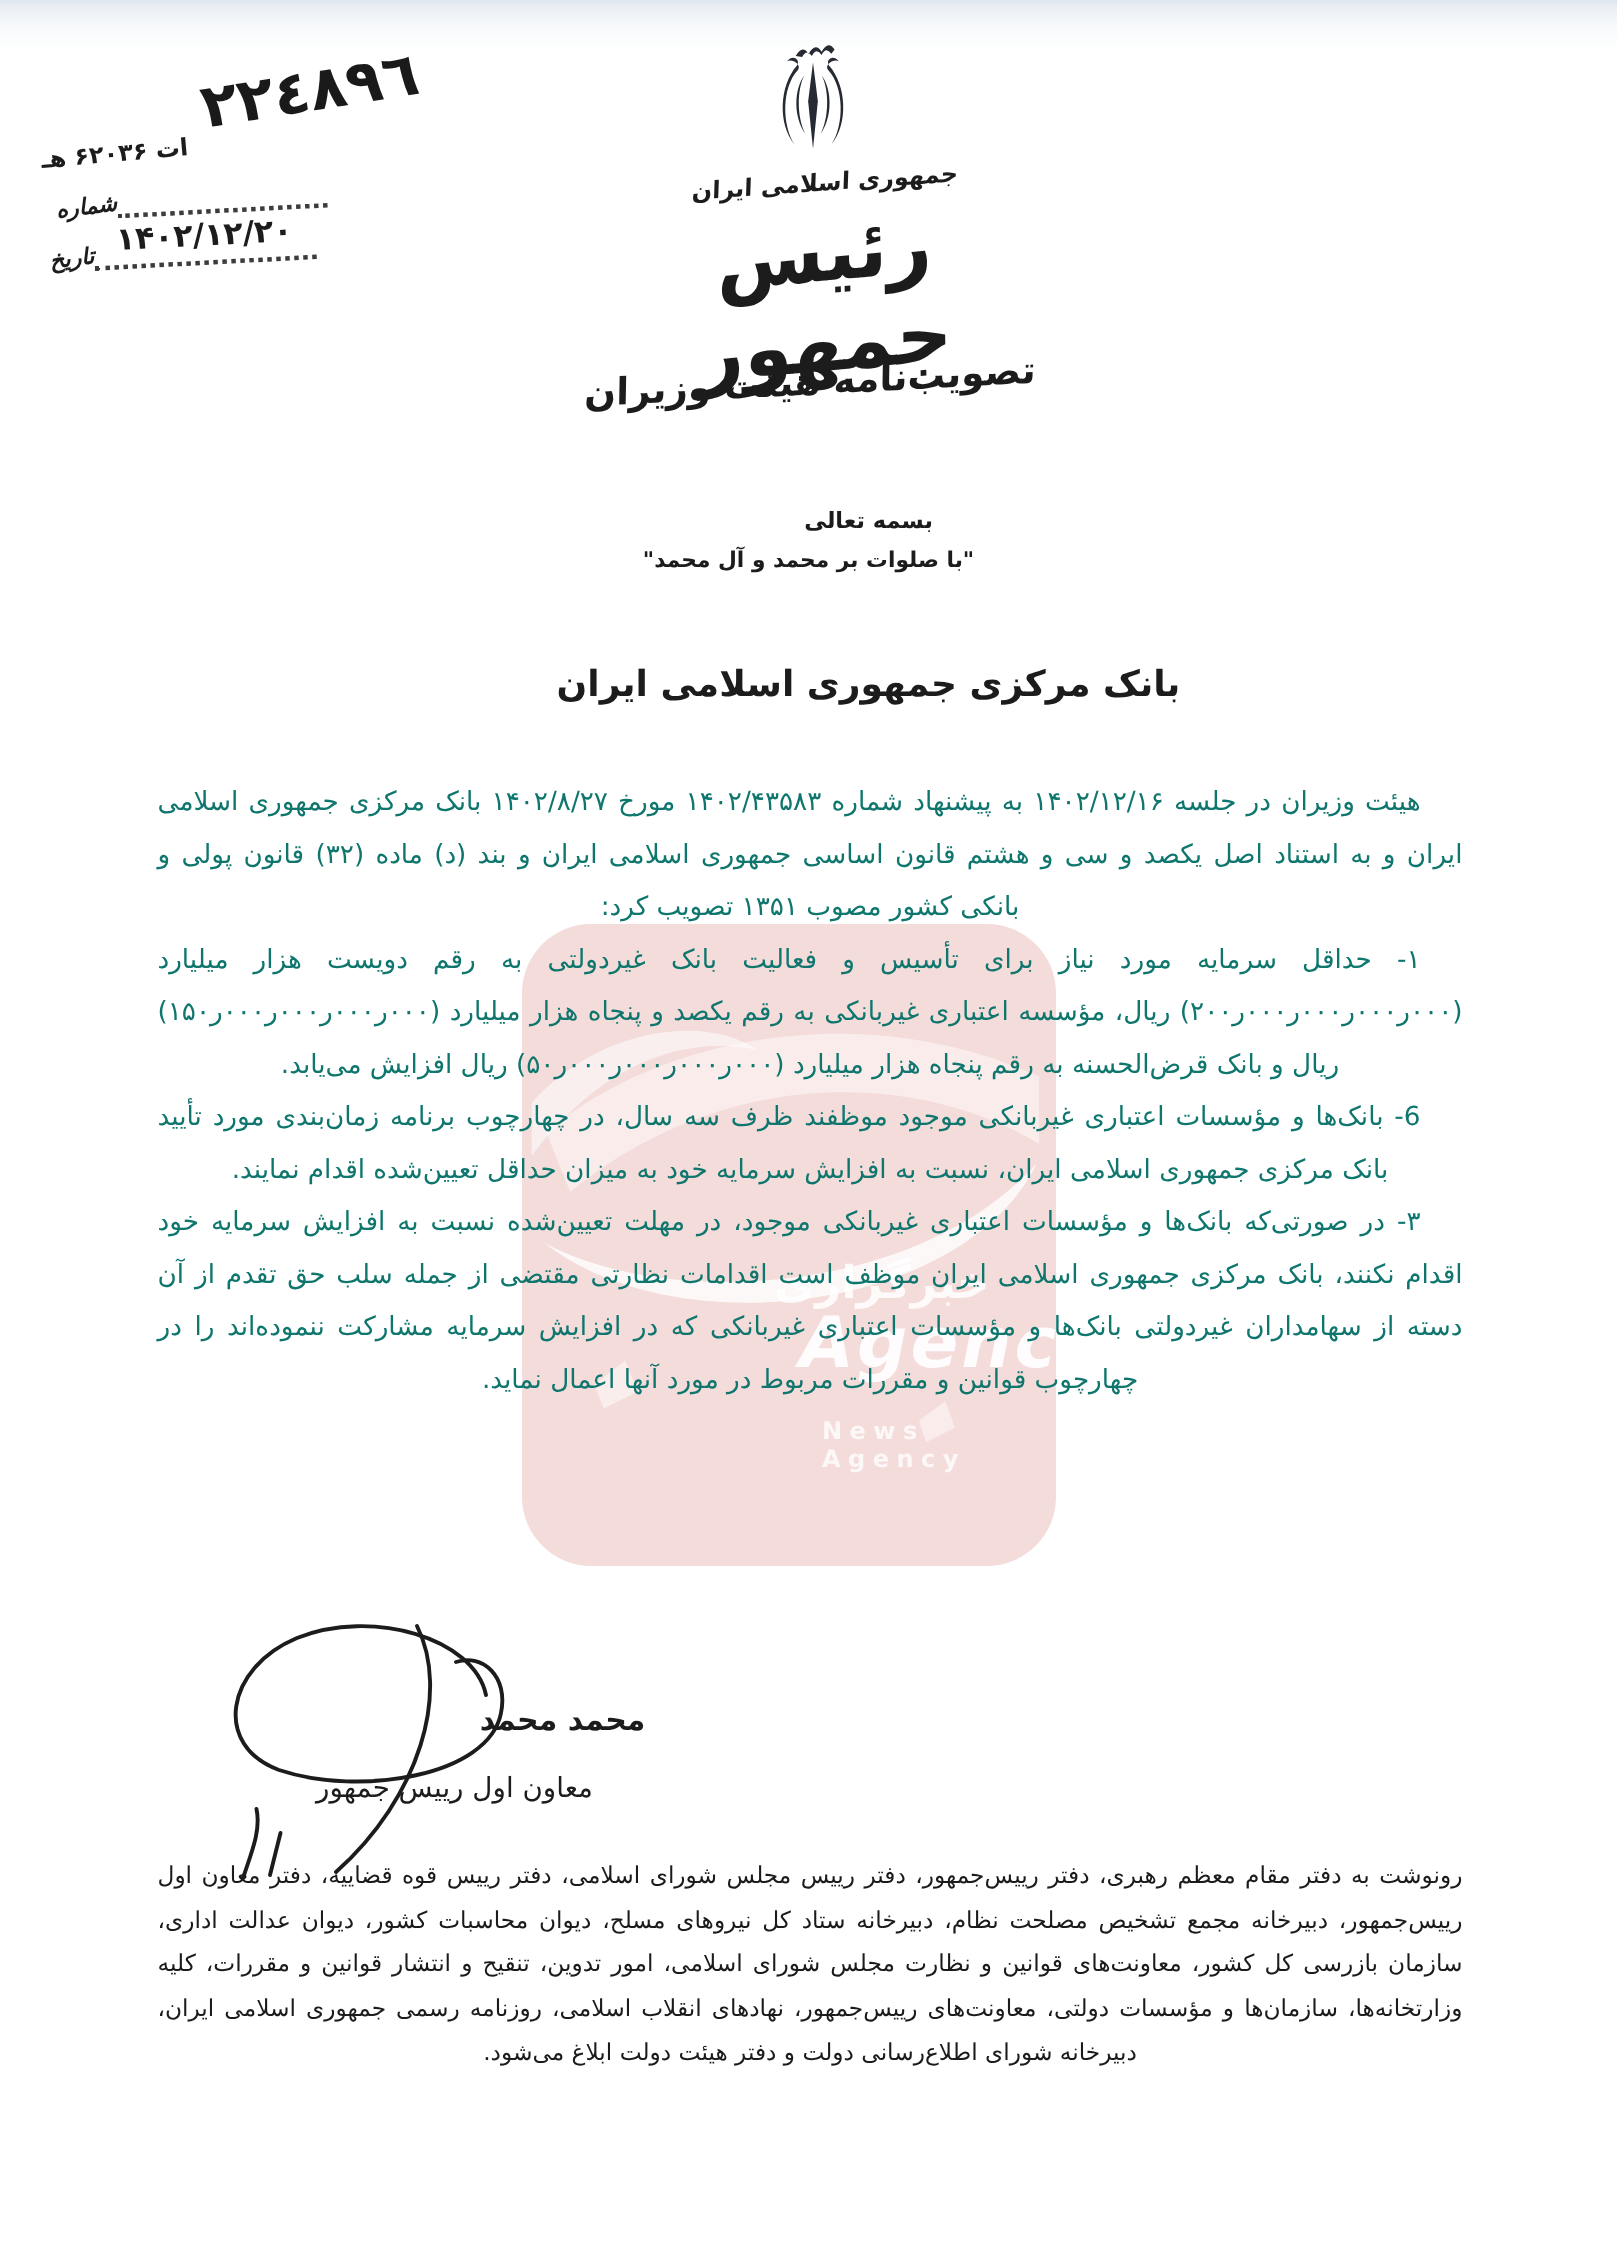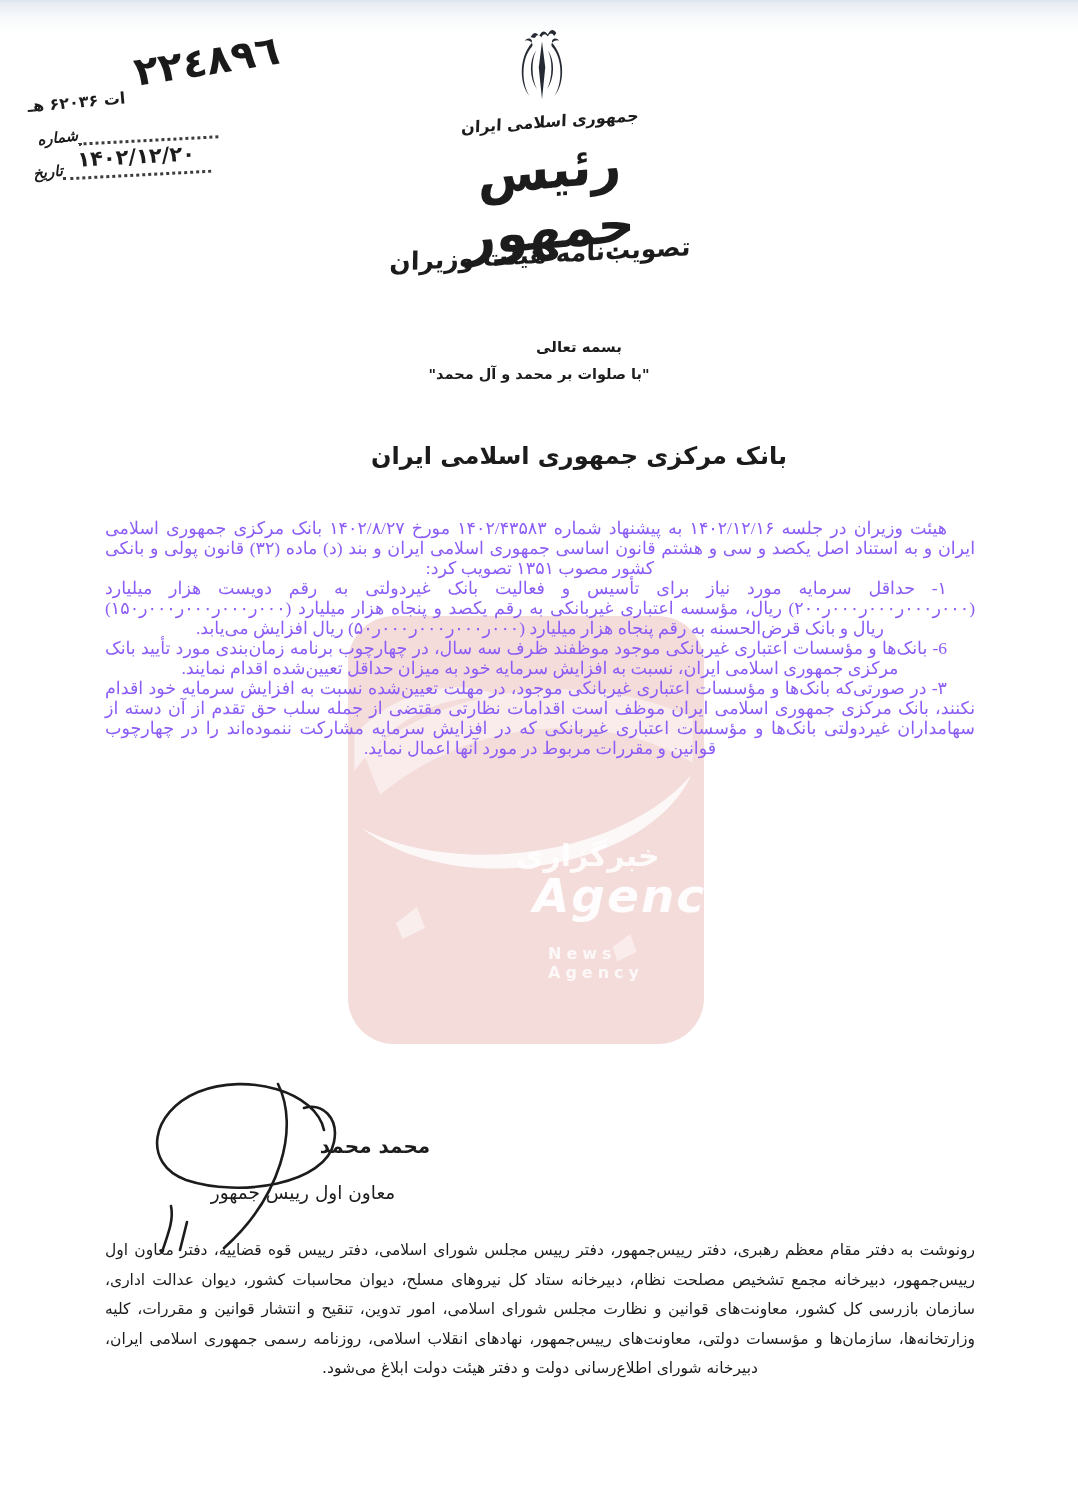--- a/index.html
+++ b/index.html
@@ -31,21 +31,21 @@
         font-size:25px;font-weight:700;transform:rotate(-3deg) skewX(-4deg);direction:rtl;}
   
   .bismillah{position:absolute;left:0;top:338px;width:1158px;text-align:center;
         font-size:15px;font-weight:600;direction:rtl;z-index:2;}
   .salawat{position:absolute;left:0;top:366px;width:1078px;text-align:center;
         font-size:14.5px;font-weight:600;direction:rtl;z-index:2;}
   .addressee{position:absolute;left:40px;top:442px;width:1078px;text-align:center;
         font-size:24px;font-weight:700;direction:rtl;z-index:2;}
   
   .body-text{position:absolute;left:105px;top:518px;width:870px;direction:rtl;z-index:2;
-        font-size:17.5px;line-height:20px;text-align:justify;color:#8b5cf6;font-family:Liberation Serif, serif;}
+        font-size:17.5px;line-height:35px;text-align:justify;color:#0f766e;}
   .body-text p{margin:0;text-indent:28px;text-align:justify;text-align-last:center;}
   
   .sig-svg{position:absolute;left:128px;top:1066px;width:310px;height:200px;z-index:3;}
   .sig-name{position:absolute;left:300px;top:1134px;width:150px;text-align:center;
         font-size:20px;font-weight:700;direction:rtl;z-index:2;}
   .sig-title{position:absolute;left:178px;top:1182px;width:250px;text-align:center;
         font-size:18.5px;font-weight:400;direction:rtl;z-index:2;}
   
   .footer-text{position:absolute;left:105px;top:1236px;width:870px;direction:rtl;z-index:2;
         font-size:15.5px;line-height:29.5px;text-align:justify;text-align-last:center;color:#1b1b1b;}

